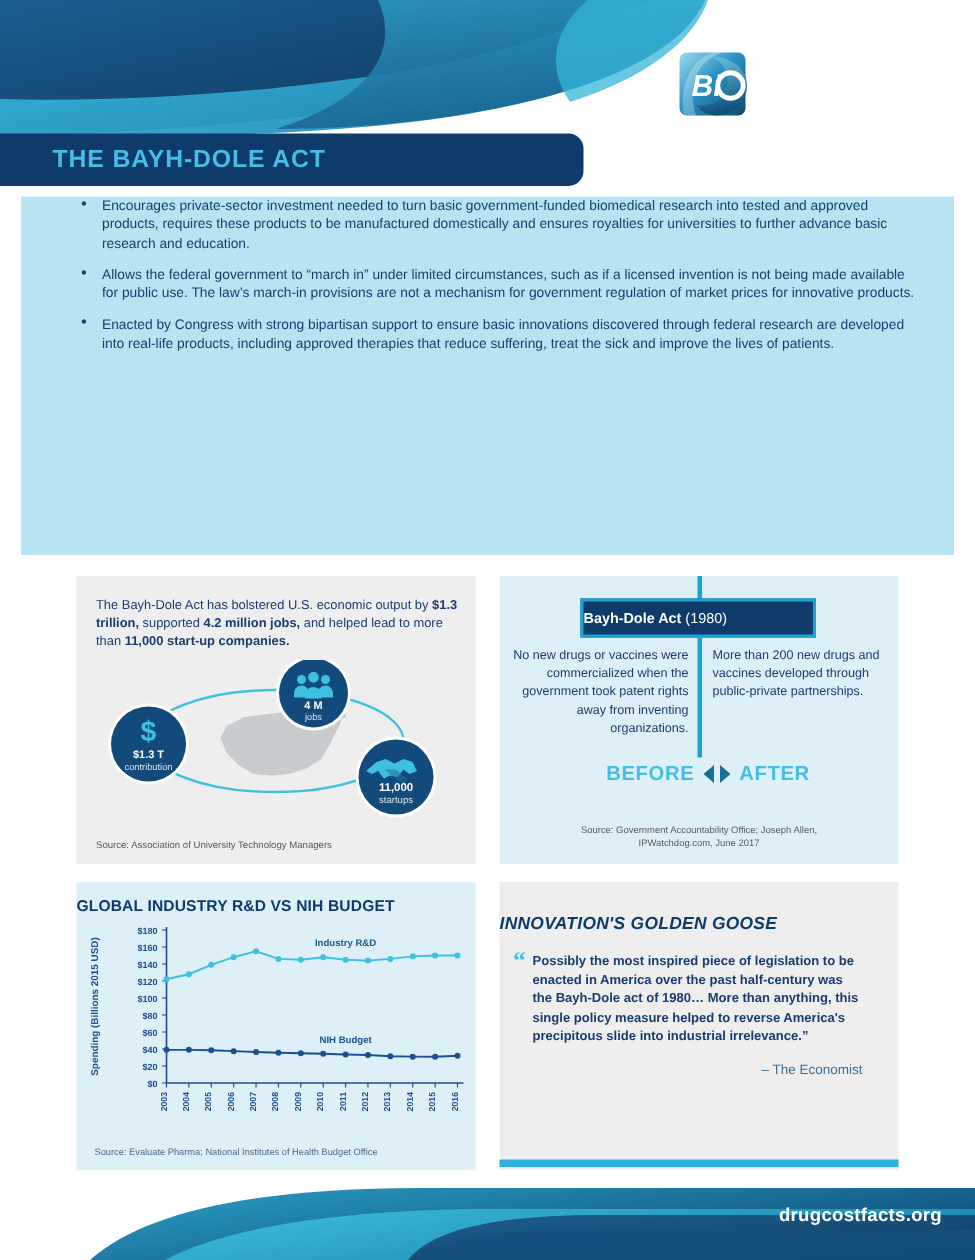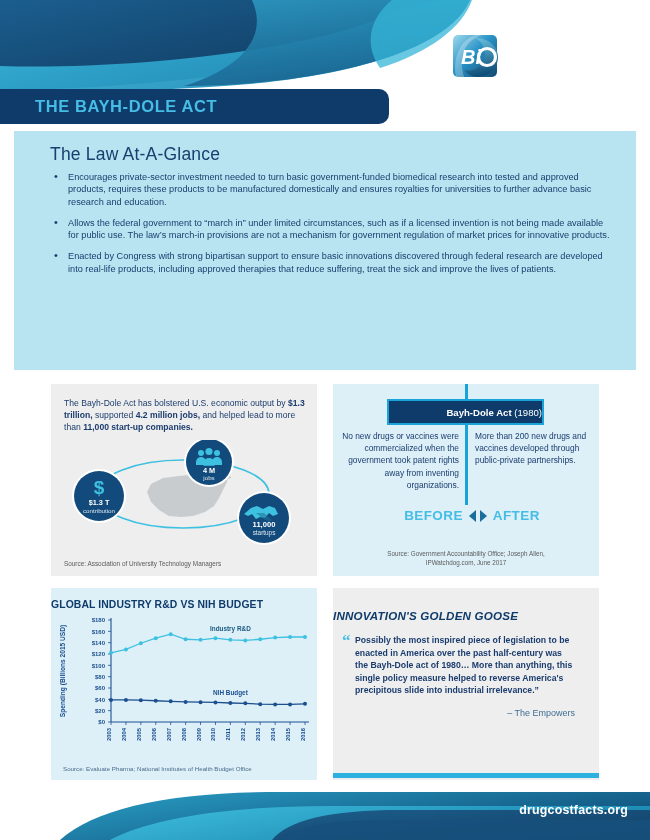--- a/index.html
+++ b/index.html
@@ -67,21 +67,21 @@
   }
 
   .panel-ba {
     position:absolute; left:333px; top:384px; width:266px; height:192px;
     background:#ddf0f8;
   }
   .ba-stem { position:absolute; left:132px; top:0; width:3px; height:17px; background:#1aa3d9; }
   .ba-badge {
     position:absolute; left:54px; top:15px; width:157px; height:26px;
     background:#0f3b6b; border:2px solid #1aa3d9;
-    display:flex; align-items:center; justify-content:flex-end;
+    display:flex; align-items:center; justify-content:flex-start;
   }
   .ba-badge span { color:#ffffff; font-size:9.6px; font-weight:bold; }
   .ba-badge span em { font-style:normal; font-weight:normal; }
   .ba-divider { position:absolute; left:132px; top:41px; width:3px; height:80px; background:#1aa3d9; }
   .ba-col { position:absolute; top:46px; font-size:8.4px; line-height:12.2px; color:#1b3c6e; }
   .ba-left { left:8px; width:118px; text-align:right; }
   .ba-right { left:142px; width:118px; text-align:left; }
   .ba-legend {
     position:absolute; left:0; top:124px; width:266px;
     display:flex; align-items:center; justify-content:center; gap:5px;padding-left:12px;
@@ -181,21 +181,20 @@
       </svg>
     </div>
   </div>
 </div>
 
 <div class="titlebar">
   <div class="titlebar-text">THE BAYH-DOLE ACT</div>
 </div>
 
 <section class="glance">
-  <h2>The Law At-A-Glance</h2>
   <ul class="bullets">
     <li>Encourages private-sector investment needed to turn basic government-funded biomedical research into tested and approved products, requires these products to be manufactured domestically and ensures royalties for universities to further advance basic research and education.</li>
     <li>Allows the federal government to “march in” under limited circumstances, such as if a licensed invention is not being made available for public use. The law’s march-in provisions are not a mechanism for government regulation of market prices for innovative products.</li>
     <li>Enacted by Congress with strong bipartisan support to ensure basic innovations discovered through federal research are developed into real-life products, including approved therapies that reduce suffering, treat the sick and improve the lives of patients.</li>
   </ul>
 </section>
 
 <section class="panel-econ">
   <p class="econ-lead"><span>The Bayh-Dole Act has bolstered U.S. economic output by </span><b>$1.3 trillion,</b><span> supported </span><b>4.2 million jobs,</b><span> and helped lead to more than </span><b>11,000 start-up companies.</b></p>
 
@@ -354,21 +353,21 @@
       </svg>
   </div>
   <div class="chart-source">Source: Evaluate Pharma; National Institutes of Health Budget Office</div>
 </section>
 
 <section class="panel-quote">
   <div class="quote-title">INNOVATION'S GOLDEN GOOSE</div>
   <div class="quote-body">
     <span class="quote-mark">“</span><span>Possibly the most inspired piece of legislation to be enacted in America over the past half-century was the Bayh-Dole act of 1980… More than anything, this single policy measure helped to reverse America's precipitous slide into industrial irrelevance.”</span>
   </div>
-  <div class="quote-attrib">– The Empowers</div>
+  <div class="quote-attrib">– The Economist</div>
   <div class="quote-rule"></div>
 </section>
 
 <div class="footer">
   <svg width="650" height="52" viewBox="0 0 650 52">
     <defs>
       <linearGradient id="fg1" x1="0" y1="0" x2="1" y2="0.6">
         <stop offset="0" stop-color="#2aa0c6"></stop>
           <stop offset="1" stop-color="#0f4e79"></stop>
       </linearGradient>

